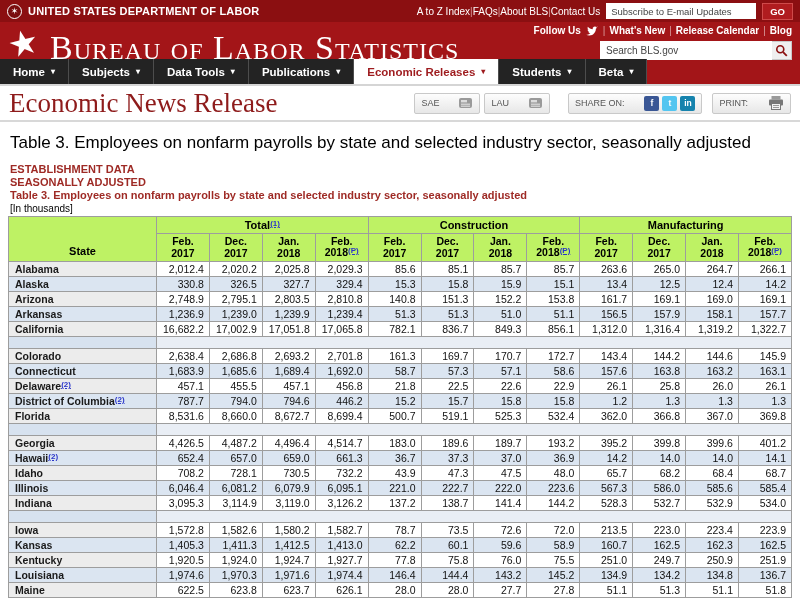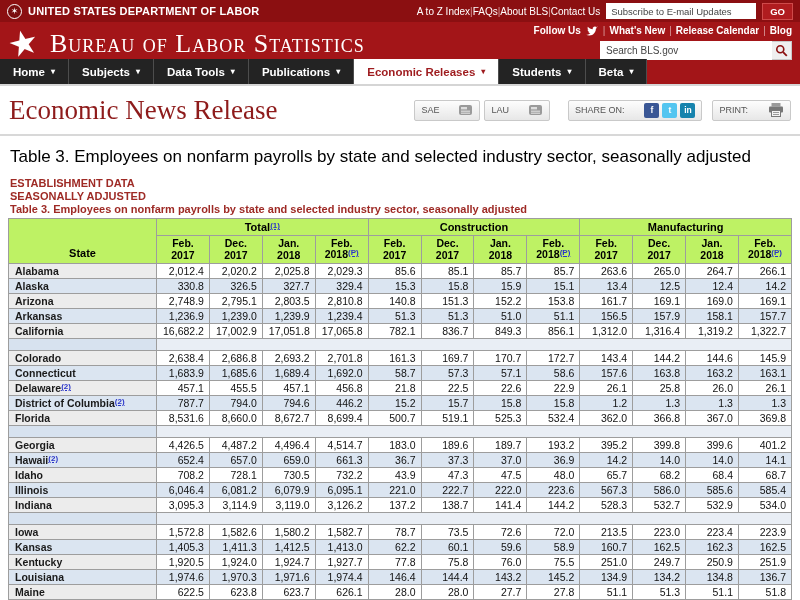--- a/index.html
+++ b/index.html
@@ -17,40 +17,40 @@
   .topbar-link{color:#fff;font-size:10px;text-decoration:none}
   .sep-pipe{color:#d89a9a;font-size:10px}
   .subscribe-input{width:150px;height:16px;border:1px solid #fff;font-size:9.5px;padding:0 4px;color:#333}
   .go-btn{background:#b01c1f;color:#fff;font-size:9.5px;font-weight:bold;border:1px solid #cf4a4a;
     height:17px;padding:0 7px;cursor:pointer}
 
   
   .masthead{height:64px;background:#a31518;position:relative;border-bottom:2px solid #d5d5d5}
   .bls-star{position:absolute;left:8px;top:1px;color:#fff;font-size:34px;transform:rotate(-14deg);line-height:40px}
   .site-title{position:absolute;left:50px;top:7px;color:#fff;font-family:"Liberation Serif",serif;
-    font-size:26px;font-variant:small-caps;letter-spacing:1px}
+    font-size:34px;font-variant:small-caps;letter-spacing:1px}
   .follow-row{position:absolute;right:8px;top:3px;display:flex;align-items:flex-start;gap:4px}
   .follow-link,.mh-link{color:#fff;font-size:10px;font-weight:bold;text-decoration:none}
   .mh-links{display:flex;align-items:center;gap:4px}
   .bird{width:14px;height:12px}
   .search-row{position:absolute;right:8px;top:19px;display:flex}
   .search-input{width:172px;height:19px;border:1px solid #fff;font-size:10px;padding:0 5px;color:#222}
   .search-btn{width:20px;height:19px;background:#efefef;border:1px solid #c9c9c9;border-left:none;
     display:flex;align-items:center;justify-content:center;cursor:pointer;padding:0}
   ::placeholder{color:#444;opacity:1}
 
   
   .nav{position:absolute;left:0;bottom:0;display:flex}
   .nav-item{background:#232323;color:#fff;font-size:11.5px;font-weight:bold;height:25px;
     display:flex;align-items:center;gap:6px;padding:8px 13px;border-right:1px solid #4d4d4d;cursor:pointer}
   .nav-item .caret{font-size:8px;line-height:8px;margin-top:1px}
   .nav-item.active{background:#fff;color:#9e1b1e}
 
   
-  .release-bar{height:50px;border-bottom:2px solid #d8d8d8;display:flex;align-items:center;padding:0 9px}
+  .release-bar{height:36px;border-bottom:2px solid #d8d8d8;display:flex;align-items:center;padding:0 9px}
   .release-title{font-family:"Liberation Serif",serif;color:#8e1b1b;font-size:27px}
   .release-tools{margin-left:auto;display:flex;align-items:center;gap:4px}
   .tool-box{display:flex;align-items:center;gap:20px;border:1px solid #c9c9c9;border-radius:2px;
     background:linear-gradient(#fdfdfd,#e7e7e7);height:21px;padding:0 6px;font-size:9px;color:#555;cursor:pointer}
   .tool-box .lbl{font-size:9px;color:#555}
   .share-box{margin-left:14px}
   .print-box{margin-left:6px}
   .social{width:15px;height:15px;border-radius:2px;color:#fff;font-size:8.5px;font-weight:bold;
     display:flex;align-items:center;justify-content:center;cursor:pointer}
 
@@ -202,20 +202,21 @@
     </div>
   </div>
 </div>
 
 <div class="content">
   <h1 class="page-heading">Table 3. Employees on nonfarm payrolls by state and selected industry sector, seasonally adjusted</h1>
   <div class="red-block">
     <div class="red-line">ESTABLISHMENT DATA</div>
     <div class="red-line">SEASONALLY ADJUSTED</div>
     <div class="red-line">Table 3. Employees on nonfarm payrolls by state and selected industry sector, seasonally adjusted</div>
+    <div class="units">[In thousands]</div>
   </div>
 
   <table>
     <colgroup>
         <col style="width:148px">
         <col span="12">
       </colgroup>
     <thead>
       <tr>
         <th class="state-th" rowspan="2">State</th>

